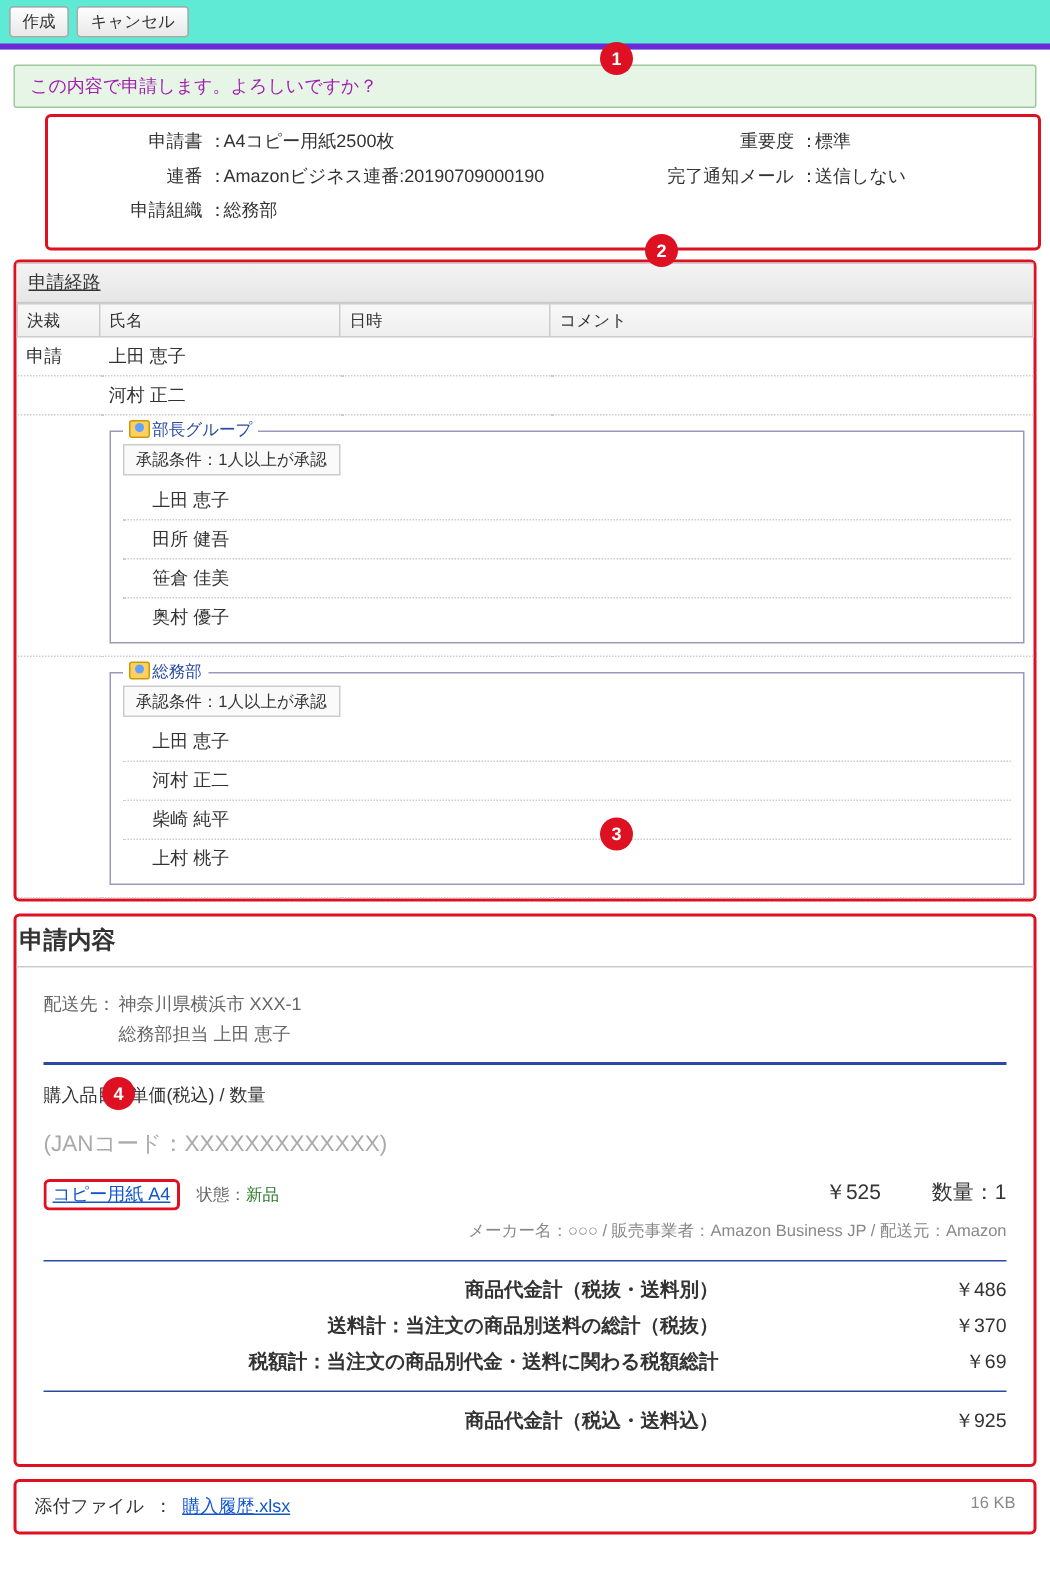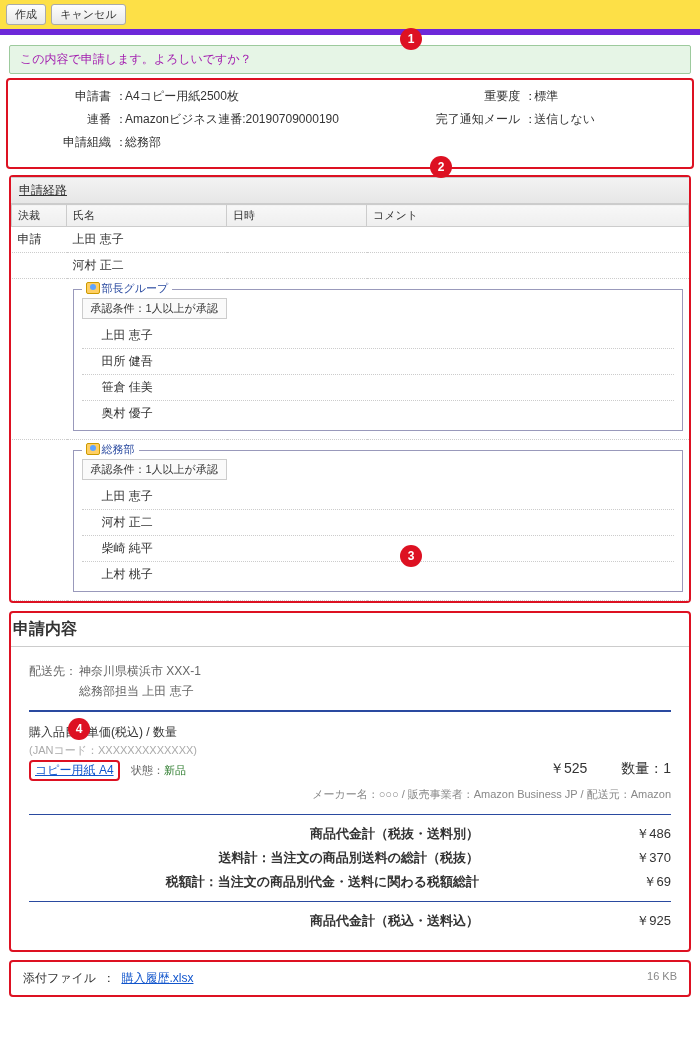--- a/index.html
+++ b/index.html
@@ -1,27 +1,27 @@
 <!DOCTYPE html>
 <html><head>
 <meta charset="utf-8">
 <style>
 * { box-sizing: border-box; margin: 0; padding: 0; }
 body { font-family: "Hiragino Kaku Gothic Pro", "Meiryo", sans-serif; font-size: 12px; background: #fff; color: #333; }
 .page { width: 700px; margin: 0 auto; background: #fff; position: relative; }
 
-.button-bar { padding: 4px 6px; background: #fde047; border-bottom: 6px solid #6d28d9; }
+.button-bar { padding: 4px 6px; background: #5eead4; border-bottom: 4px solid #6d28d9; }
 .btn { display: inline-block; padding: 2px 8px; margin-right: 2px; background: linear-gradient(#fefefe,#e8e8e8); border: 1px solid #aaa; border-radius: 3px; cursor: pointer; font-size: 11px; }
 
 .section-wrap { padding: 6px; }
 .red-border { border: 2px solid #d12; border-radius: 4px; }
 
 .confirm-bar { background: #e6f5e6; border: 1px solid #9dca9d; padding: 5px 10px; margin: 4px 3px; color: #a21caf; border-radius: 2px; }
 
-.info-block { padding: 8px 12px 10px; overflow: hidden; }
+.info-block { padding: 8px 12px 10px; overflow: hidden; margin-left: 24px; }
 .info-row { overflow: hidden; margin-bottom: 6px; font-size: 12px; }
 .info-row .lbl { float: left; width: 95px; text-align: right; padding-right: 4px; }
 .info-row .colon { float: left; width: 10px; }
 .info-row .val { float: left; }
 .info-left { float: left; width: 60%; }
 .info-right { float: right; width: 38%; }
 
 .route-box { margin: 6px 3px; }
 .route-title { background: linear-gradient(#f3f3f3,#e6e6e6); padding: 4px 8px; font-weight: normal; border-top: 1px solid #ccc; border-bottom: 1px solid #ccc; text-decoration: underline; }
 .route-tbl { width: 100%; border-collapse: collapse; }
@@ -40,21 +40,21 @@
 .grp-list .m:last-child { border-bottom: none; }
 
 .content-section { margin: 8px 3px; }
 .content-title { font-size: 16px; font-weight: bold; padding: 6px 2px; border-bottom: 1px solid #ccc; }
 .content-body { padding: 14px 18px; }
 .ship { color: #666; font-size: 12px; line-height: 1.7; margin-bottom: 8px; }
 .ship .shlbl { display: inline-block; width: 50px; }
 .hr-blue { border: none; border-top: 2px solid #2a4aa0; margin: 8px 0 12px; }
 
 .item-head { font-size: 12px; margin-bottom: 2px; }
-.jan { color: #aaa; font-size: 11px; margin: 2px 0; }
+.jan { color: #aaa; font-size: 15px; margin: 14px 0; }
 .prod-line { overflow: hidden; margin: 2px 0 6px; }
 .prod-name-wrap { float: left; }
 .prod-name { border: 2px solid #d12; border-radius: 4px; padding: 0 4px; display: inline-block; }
 .prod-name a { color: #15c; text-decoration: underline; }
 .state { margin-left: 8px; color: #666; font-size: 11px; }
 .state-v { color: #2a7a2a; }
 .qty-block { float: right; font-size: 14px; text-align: right; }
 .qty-block .price { margin-right: 30px; }
 .meta-line { text-align: right; color: #888; font-size: 11px; margin-bottom: 12px; }
 

